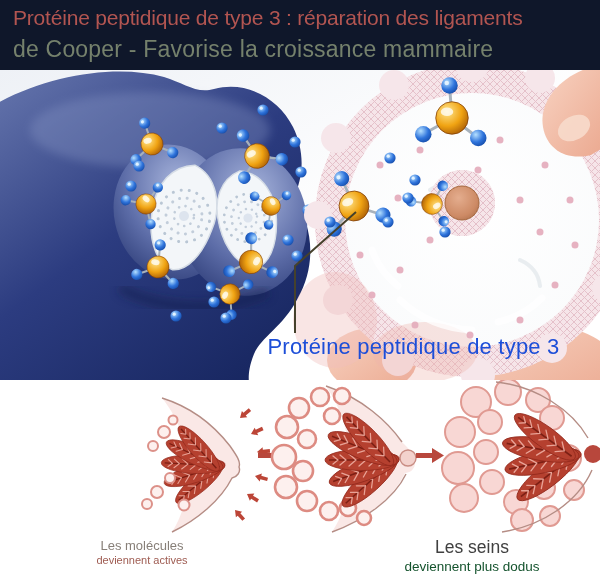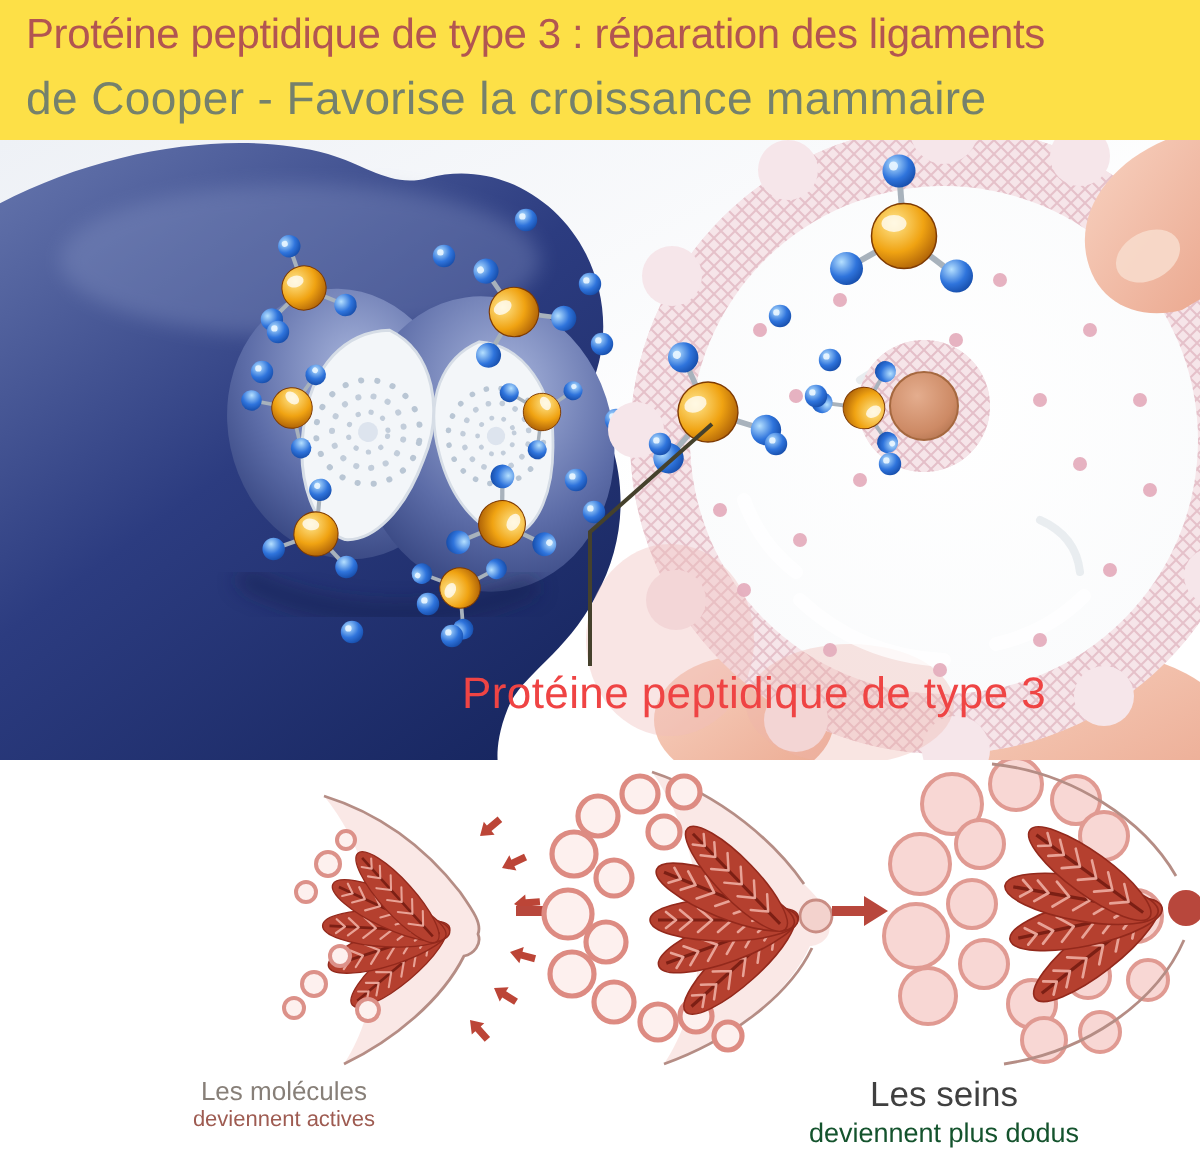--- a/index.html
+++ b/index.html
@@ -1,21 +1,21 @@
 <!DOCTYPE html>
 <html><head>
 <meta charset="utf-8">
 <style>
   html,body{margin:0;padding:0;background:#fff;}
   .canvas{
     position:relative;width:600px;height:582px;overflow:hidden;background:#ffffff;
     font-family:"Liberation Sans", sans-serif;
   }
   
-  .hdr{position:absolute;top:0;left:0;width:600px;height:70px;background:#fde047;}
+  .hdr{position:absolute;top:0;left:0;width:600px;height:70px;background:#0f172a;}
   .hdr-l1{position:absolute;top:6px;left:13px;width:580px;font-size:21px;letter-spacing:-.2px;font-weight:500;white-space:nowrap;}
   .hdr-l2{position:absolute;top:36px;left:13px;width:580px;font-size:23px;letter-spacing:.2px;font-weight:500;white-space:nowrap;}
   
   .photo{position:absolute;top:70px;left:0;width:600px;height:310px;}
   .photo svg{display:block;}
   .patch-label{
     position:absolute;top:264px;left:231px;width:365px;
     font-size:22px;letter-spacing:.2px;font-weight:500;white-space:nowrap;
   }
   
@@ -227,21 +227,21 @@
 
         <g>
           <path d="M 604 -6 C 566 0 538 28 543 57 C 547 80 567 91 591 85 L 606 76 Z" fill="url(#skinGrad)"></path>
           <ellipse cx="574" cy="58" rx="17" ry="12" transform="rotate(-28 574 58)" fill="#f7dacb" opacity="0.9"></ellipse>
         </g>
       </g>
 
       <polyline points="356,142 295,196 295,263" fill="none" stroke="#45412c" stroke-width="2"></polyline>
     </svg>
 
-    <div class="patch-label" style="color: #ef4444;">Protéine peptidique de type 3</div>
+    <div class="patch-label" style="color: #1d4ed8; text-align: center;">Protéine peptidique de type 3</div>
   </div>
 
   <div class="stagezone">
     <svg width="600" height="158" viewBox="0 0 600 158">
       <defs>
         <g id="feather">
           <ellipse cx="-36" cy="0" rx="37" ry="10.5" fill="#b5402f" stroke="#93291c" stroke-width="0.8"></ellipse>
           <line x1="-3" y1="0" x2="-69" y2="0" stroke="#7c1f14" stroke-width="1.6"></line>
           <path d="M -12 0 l -7 -6 M -12 0 l -7 6 M -22 0 l -7 -6 M -22 0 l -7 6 M -32 0 l -7 -6 M -32 0 l -7 6
                    M -42 0 l -7 -6 M -42 0 l -7 6 M -52 0 l -6 -5 M -52 0 l -6 5 M -60 0 l -5 -4 M -60 0 l -5 4" stroke="#e8a296" stroke-width="1.3" fill="none" stroke-linecap="round"></path>

